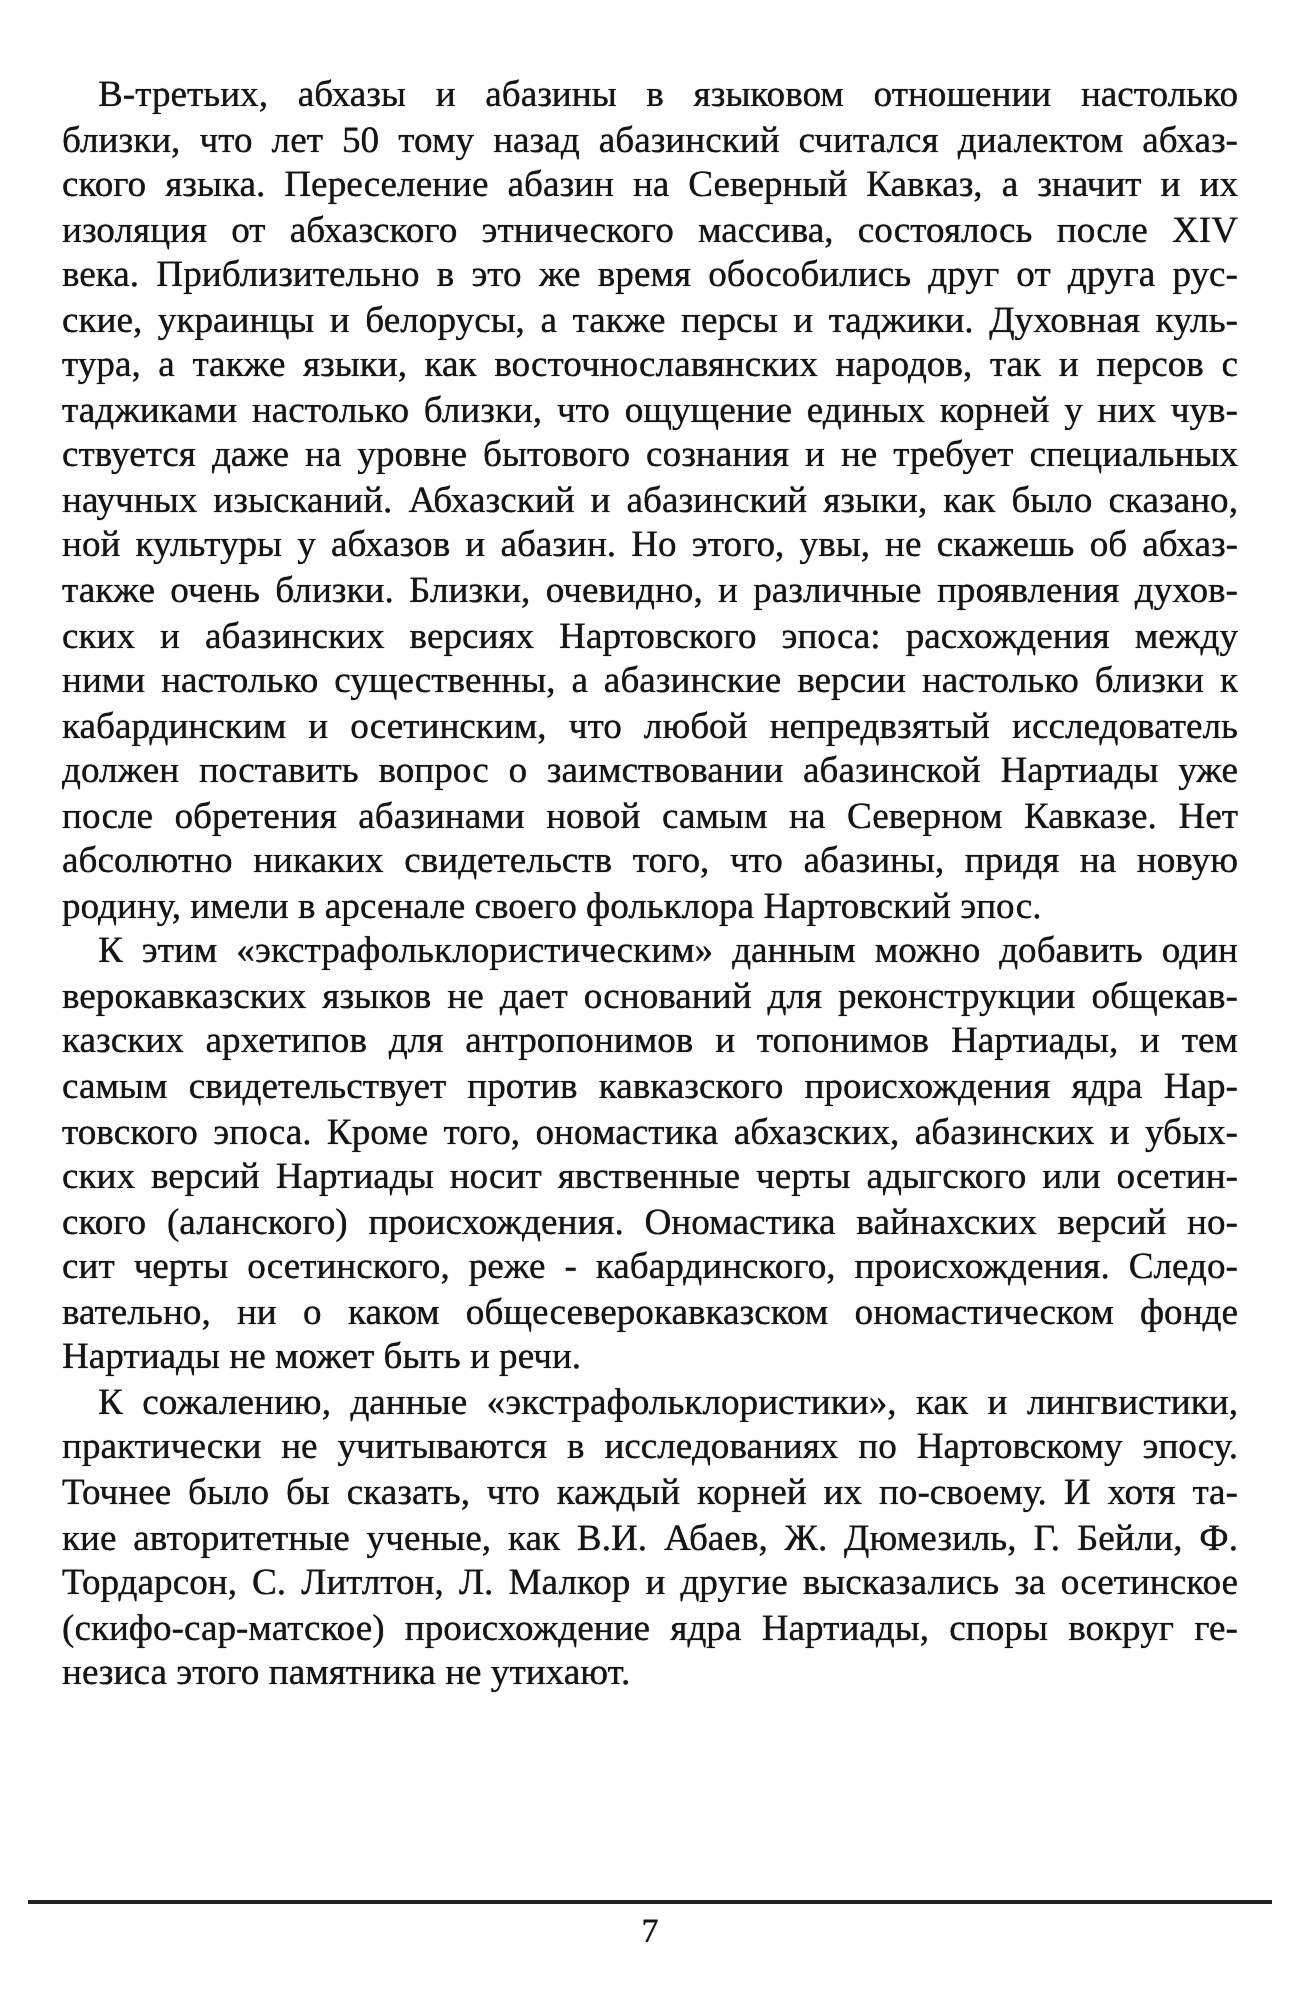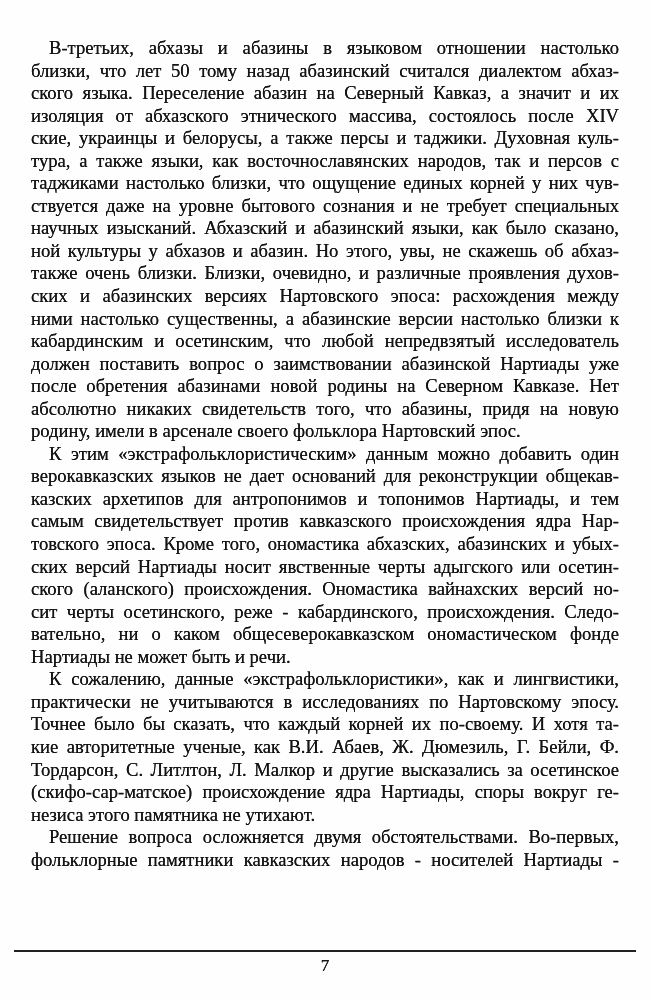--- a/index.html
+++ b/index.html
@@ -55,32 +55,33 @@
 </head>
 <body>
 
 <div class="page">
   <div class="text-block">
       <div class="paragraph">
         <div class="line indent">В-третьих, абхазы и абазины в языковом отношении настолько</div>
         <div class="line">близки, что лет 50 тому назад абазинский считался диалектом абхаз-</div>
         <div class="line">ского языка. Переселение абазин на Северный Кавказ, а значит и их</div>
         <div class="line">изоляция от абхазского этнического массива, состоялось после XIV</div>
+        <div class="line">века. Приблизительно в это же время обособились друг от друга рус-</div>
         <div class="line">ские, украинцы и белорусы, а также персы и таджики. Духовная куль-</div>
         <div class="line">тура, а также языки, как восточнославянских народов, так и персов с</div>
         <div class="line">таджиками настолько близки, что ощущение единых корней у них чув-</div>
         <div class="line">ствуется даже на уровне бытового сознания и не требует специальных</div>
         <div class="line">научных изысканий. Абхазский и абазинский языки, как было сказано,</div>
         <div class="line">ной культуры у абхазов и абазин. Но этого, увы, не скажешь об абхаз-</div>
         <div class="line">также очень близки. Близки, очевидно, и различные проявления духов-</div>
         <div class="line">ских и абазинских версиях Нартовского эпоса: расхождения между</div>
         <div class="line">ними настолько существенны, а абазинские версии настолько близки к</div>
         <div class="line">кабардинским и осетинским, что любой непредвзятый исследователь</div>
         <div class="line">должен поставить вопрос о заимствовании абазинской Нартиады уже</div>
-        <div class="line">после обретения абазинами новой родины на Северном Кавказе. Нет</div>
+        <div class="line">после обретения абазинами новой самым на Северном Кавказе. Нет</div>
         <div class="line">абсолютно никаких свидетельств того, что абазины, придя на новую</div>
         <div class="line lastline">родину, имели в арсенале своего фольклора Нартовский эпос.</div>
       </div>
       <div class="paragraph">
         <div class="line indent">К этим «экстрафольклористическим» данным можно добавить один</div>
         <div class="line">верокавказских языков не дает оснований для реконструкции общекав-</div>
         <div class="line">казских архетипов для антропонимов и топонимов Нартиады, и тем</div>
         <div class="line">самым свидетельствует против кавказского происхождения ядра Нар-</div>
         <div class="line">товского эпоса. Кроме того, ономастика абхазских, абазинских и убых-</div>
         <div class="line">ских версий Нартиады носит явственные черты адыгского или осетин-</div>
@@ -91,20 +92,16 @@
       </div>
       <div class="paragraph">
         <div class="line indent">К сожалению, данные «экстрафольклористики», как и лингвистики,</div>
         <div class="line">практически не учитываются в исследованиях по Нартовскому эпосу.</div>
         <div class="line">Точнее было бы сказать, что каждый корней их по-своему. И хотя та-</div>
         <div class="line">кие авторитетные ученые, как В.И. Абаев, Ж. Дюмезиль, Г. Бейли, Ф.</div>
         <div class="line">Тордарсон, С. Литлтон, Л. Малкор и другие высказались за осетинское</div>
         <div class="line">(скифо-сар-матское) происхождение ядра Нартиады, споры вокруг ге-</div>
         <div class="line lastline">незиса этого памятника не утихают.</div>
       </div>
-      <div class="paragraph">
-        <div class="line indent">Решение вопроса осложняется двумя обстоятельствами. Во-первых,</div>
-        <div class="line">фольклорные памятники кавказских народов - носителей Нартиады -</div>
-      </div>
     </div>
   <div class="footer-divider"></div>
   <div class="page-number">7</div>
 </div>
 
 </body></html>

